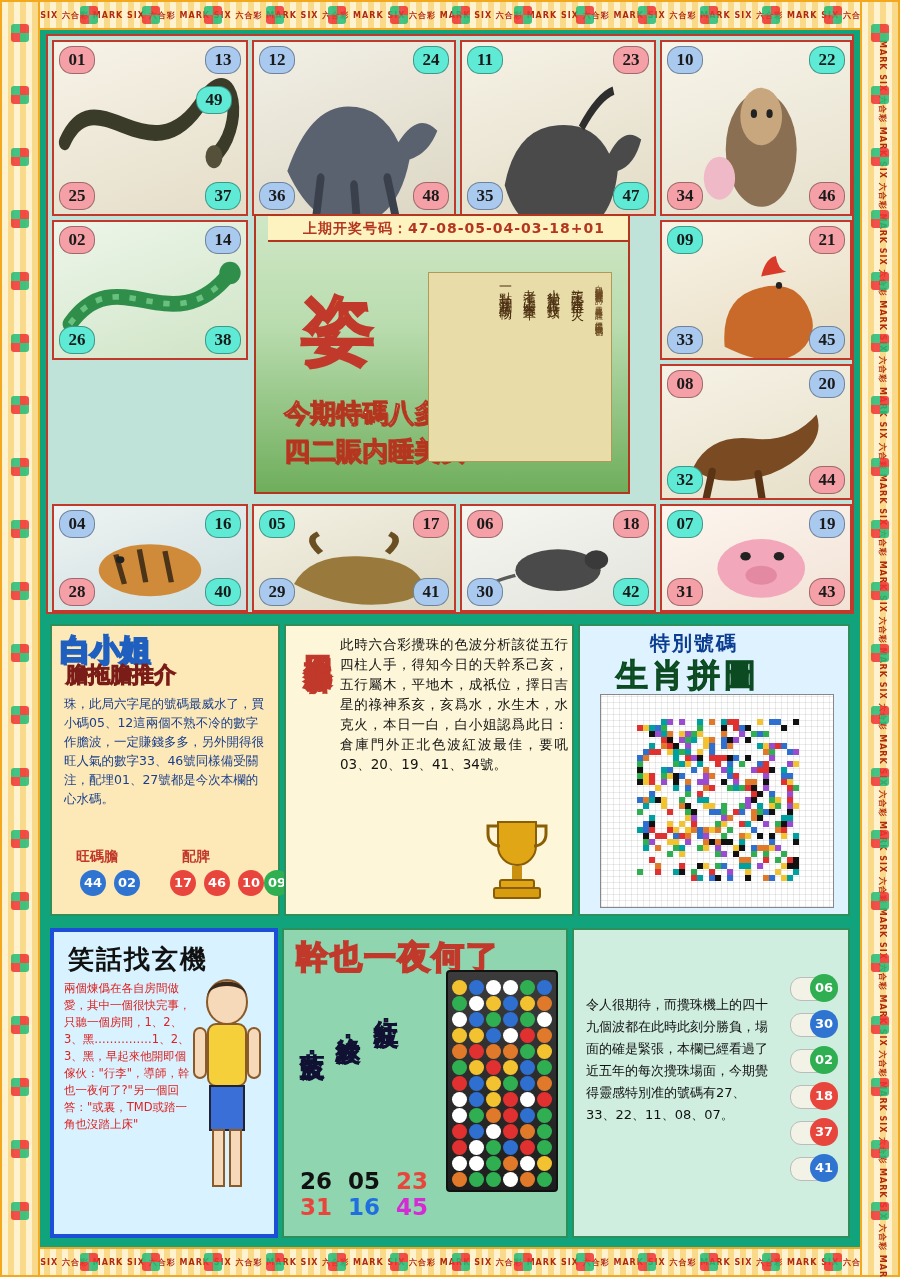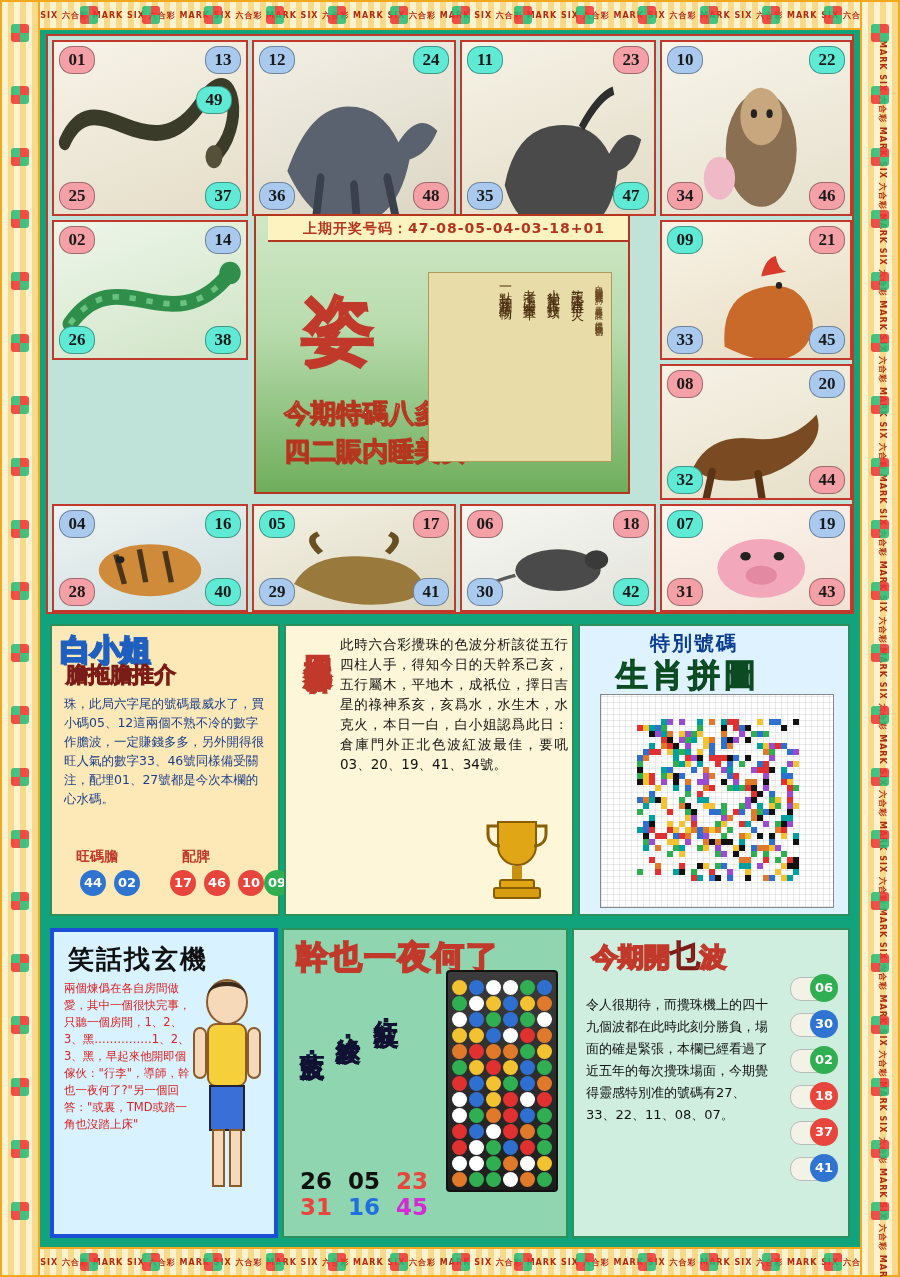--- a/index.html
+++ b/index.html
@@ -935,23 +935,20 @@
             <div class="mball" style="left: 4px; top: 200px; background: rgb(224, 122, 42);"></div>
             <div class="mball" style="left: 21px; top: 200px; background: rgb(47, 175, 82);"></div>
             <div class="mball" style="left: 38px; top: 200px; background: rgb(47, 175, 82);"></div>
             <div class="mball" style="left: 55px; top: 200px; background: rgb(255, 255, 255);"></div>
             <div class="mball" style="left: 72px; top: 200px; background: rgb(224, 122, 42);"></div>
             <div class="mball" style="left: 89px; top: 200px; background: rgb(47, 175, 82);"></div>
           </div>
       </div>
 
       <div class="panel b3">
-        <div class="b3-title">
-          <span>今期開</span><span style="color:#e8453c;-webkit-text-stroke:1px #7a1d18;font-size:30px;">乜</span><span>波</span>
-        </div>
         <div class="b3-body">令人很期待，而攪珠機上的四十九個波都在此時此刻分勝負，場面的確是緊張，本欄已經看過了近五年的每次攪珠場面，今期覺得靈感特別准的號碼有27、33、22、11、08、07。</div>
         <div class="b3-list" id="b3list">
             <div class="b3-item">
               <div class="b3-pill"></div>
               <div class="b3-ball b-green">06</div>
             </div>
             <div class="b3-item">
               <div class="b3-pill"></div>
               <div class="b3-ball b-blue">30</div>
             </div>

